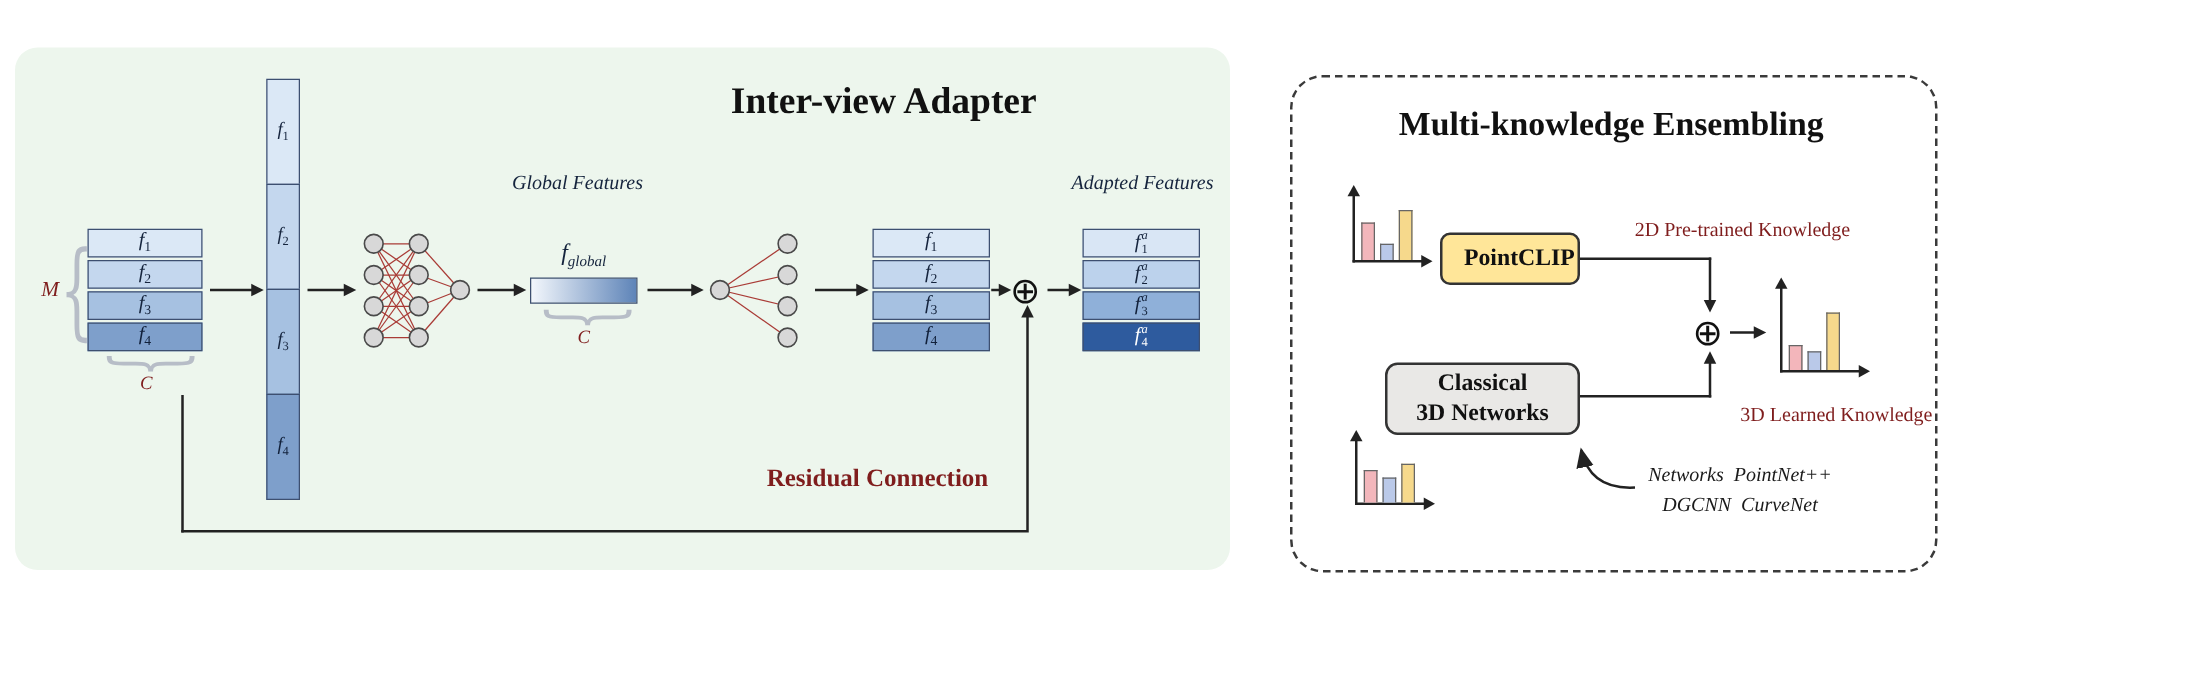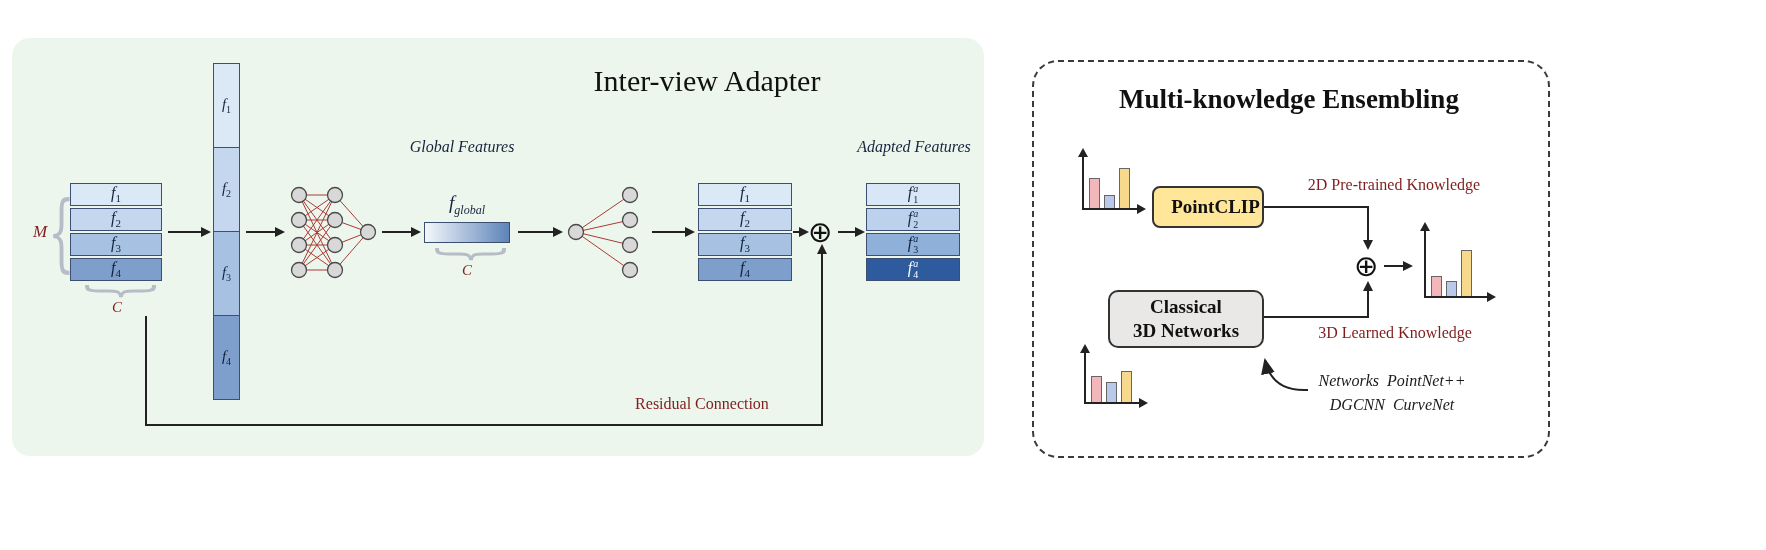--- a/index.html
+++ b/index.html
@@ -5,21 +5,21 @@
   html,body{margin:0;padding:0;background:#fff;}
   #canvas{position:relative;width:1766px;height:550px;background:#ffffff;
           font-family:"Liberation Serif",serif;color:#15243d;overflow:hidden;}
   .abs{position:absolute;}
 
   
   .panel-left{left:12px;top:38px;width:972px;height:418px;background:#edf6ed;border-radius:18px;}
   .panel-right{left:1032px;top:60px;width:514px;height:394px;background:#ffffff;
                border:2px dashed #3a3a3a;border-radius:26px;}
 
-  .title-l{left:540px;top:64px;width:334px;text-align:center;font-size:30px;font-weight:400;color:#111;}
+  .title-l{left:540px;top:64px;width:334px;text-align:center;font-size:30px;font-weight:700;color:#111;}
   .title-r{left:1082px;top:84px;width:414px;text-align:center;font-size:27px;font-weight:700;color:#111;}
 
   .ital{font-style:italic;}
   .graytxt{color:#7f1d1d;}
   .centered{text-align:center;}
 
   
   .stack{display:flex;flex-direction:column;gap:2px;}
   .frow{height:23px;border:1px solid #3d4f70;display:flex;align-items:center;justify-content:center;
         font-size:16px;box-sizing:border-box;}
@@ -242,21 +242,21 @@
             <span class="sup">a</span>
             <span class="sub">4</span>
           </span></span>
     </div>
   </div>
 
   <div class="abs vline" style="left:145px;top:316px;height:110px;"></div>
   <div class="abs hline" style="left:145px;top:424px;width:678px;"></div>
   <div class="abs vline" style="left:821px;top:252px;height:172px;"></div>
   <div class="abs ahead-up" style="left:817px;top:244px;"></div>
-  <div class="abs centered graytxt" style="left:592px;top:395px;width:220px;font-size:16px;font-weight:400;">Residual Connection</div>
+  <div class="abs centered graytxt" style="left:592px;top:372px;width:220px;font-size:20px;font-weight:700;">Residual Connection</div>
 
   <div class="abs panel-right"></div>
   <div class="abs title-r">Multi-knowledge Ensembling</div>
 
   <div class="abs" style="left:1076px;top:150px;width:66px;height:66px;">
     <div class="mc-vaxis"></div>
     <div class="mc-haxis"></div>
     <div class="mc-bars">
       <div class="mc-bar" style="background: rgb(243, 182, 187); height: 30px;"></div>
       <div class="mc-bar" style="background: rgb(186, 201, 233); height: 13px;"></div>
@@ -274,21 +274,21 @@
   <div class="abs vline" style="left:1367px;top:206px;height:38px;"></div>
   <div class="abs ahead-down" style="left:1363px;top:240px;"></div>
 
   <div class="abs oplus" style="left:1354px;top:252px;">⊕</div>
 
   <div class="abs kbox" style="left: 1108px; top: 290px; width: 156px; height: 58px; border-radius: 10px; line-height: 1.25; background: rgb(233, 232, 230); align-items: center;">
     <span>Classical</span>
     <span>3D Networks</span>
   </div>
 
-  <div class="abs graytxt centered" style="left:1292px;top:324px;width:206px;font-size:16px;">3D Learned Knowledge</div>
+  <div class="abs graytxt centered" style="left:1340px;top:324px;width:206px;font-size:16px;text-align:right;">3D Learned Knowledge</div>
 
   <div class="abs hline" style="left:1264px;top:316px;width:105px;"></div>
   <div class="abs vline" style="left:1367px;top:288px;height:30px;"></div>
   <div class="abs ahead-up" style="left:1363px;top:281px;"></div>
 
   <div class="abs harrow" style="left:1384px;top:265px;width:20px;"></div>
 
   <div class="abs" style="left:1418px;top:224px;width:74px;height:80px;">
     <div class="mc-vaxis"></div>
     <div class="mc-haxis"></div>

